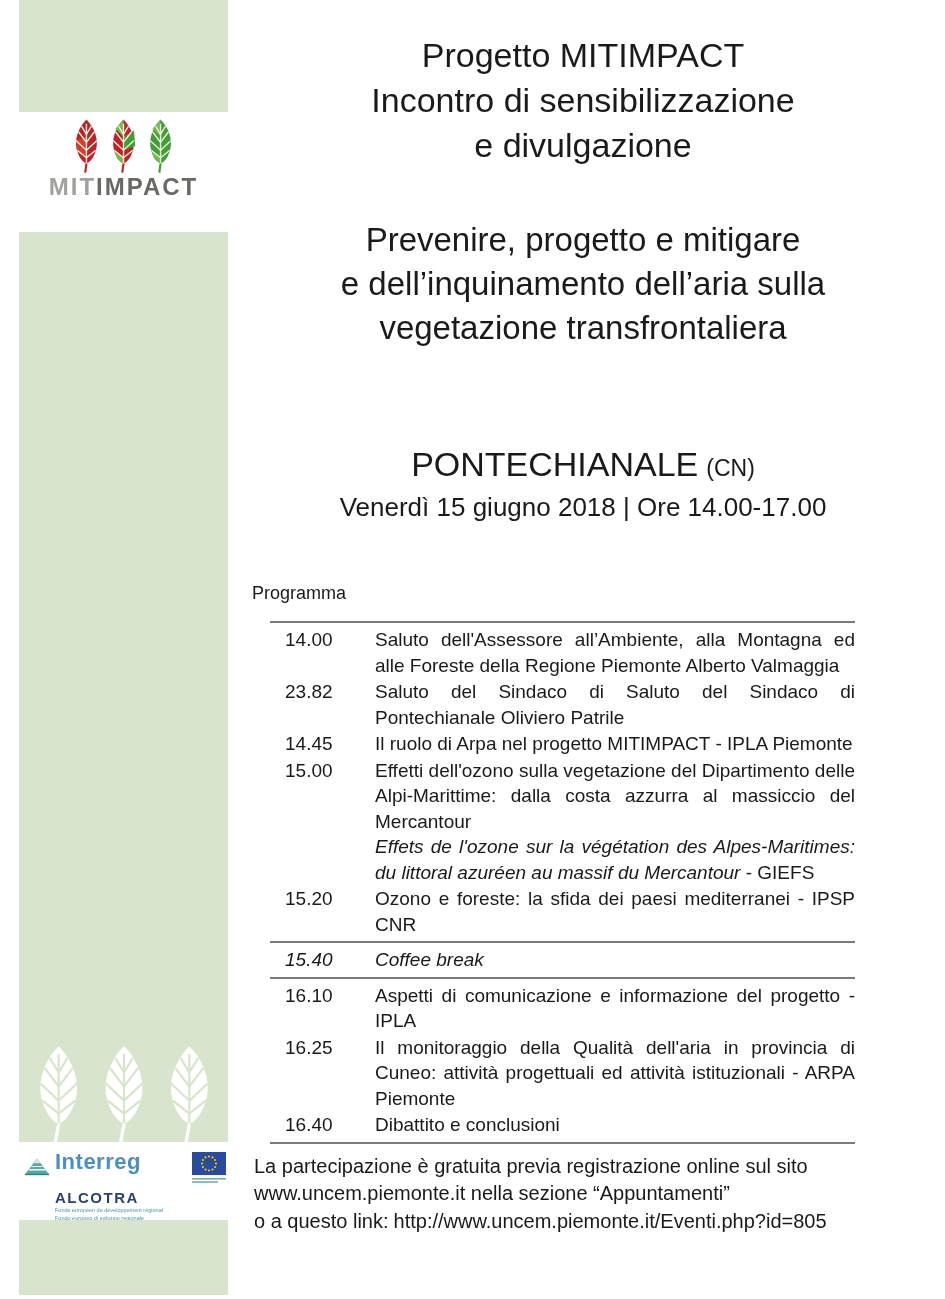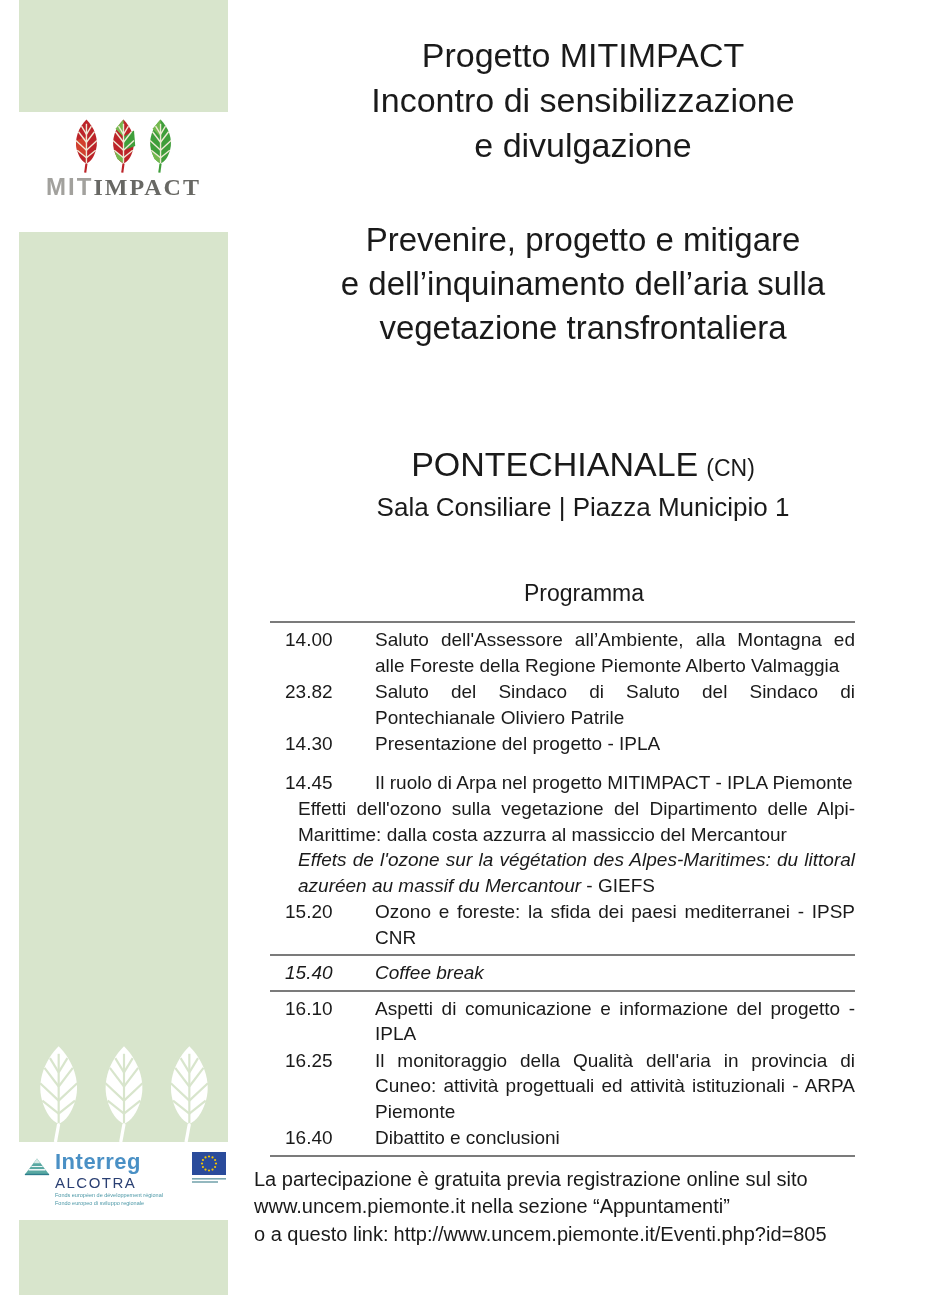--- a/index.html
+++ b/index.html
@@ -10,41 +10,41 @@
   
   .green-block{position:absolute;left:19px;width:209px;background:var(--sidebar-green,#d8e5cc);}
   .gb1{top:0;height:112px;}
   .gb2{top:232px;height:910px;}
   .gb3{top:1220px;height:75px;}
   .white-leaves{position:absolute;left:50%;transform:translateX(-50%);bottom:0;}
   .mitimpact{position:absolute;left:19px;top:118px;width:209px;height:108px;
     display:flex;flex-direction:column;align-items:center;justify-content:flex-start;}
   .mitimpact .wordmark{font-size:24px;font-weight:700;letter-spacing:2px;margin-top:1px;line-height:1;}
   .wordmark .wm-pre{color:var(--wordmark-gray-light,#a2a19d);}
-  .wordmark .wm-suf{color:var(--wordmark-gray-dark,#686864);font-family:Liberation Serif, serif;}
+  .wordmark .wm-suf{color:var(--wordmark-gray-dark,#686864);}
   
   .interreg{position:absolute;left:19px;top:1143px;width:209px;height:74px;background:#fff;
     display:flex;align-items:flex-start;}
   .interreg .mountain{margin:14px 4px 0 4px;flex:0 0 auto;}
   .interreg .itx{display:flex;flex-direction:column;}
   .interreg .brand{font-size:22px;font-weight:700;color:var(--interreg-blue,#4a90c5);line-height:24px;margin-top:7px;letter-spacing:.5px;}
-  .interreg .program{font-size:15px;font-weight:400;color:var(--alcotra-navy,#2a3f72);letter-spacing:1.5px;line-height:16px;margin-top:1px;}
+  .interreg .program{font-size:15px;font-weight:700;color:var(--alcotra-navy,#2a3f72);letter-spacing:1.5px;line-height:16px;margin-top:16px;}
   .interreg .tagline{font-size:5.5px;line-height:7px;color:#4b97a6;margin-top:1px;white-space:nowrap;}
   .interreg .euflag{position:absolute;right:2px;top:9px;}
   
   .content-line{position:absolute;left:250px;width:666px;text-align:center;}
   .hdr{top:33px;font-size:34px;line-height:45px;}
   .mtitle{top:218px;font-size:33px;line-height:44px;}
   .event{top:442px;}
   .event .loc{font-size:34px;line-height:44px;}
   .event .prov{font-size:23px;margin-left:8px;}
   .event .dt,.event .venue{font-size:26px;line-height:35px;}
   
   .prog{position:absolute;left:250px;top:580px;width:666px;}
-  .prog-heading{font-size:23px;line-height:27px;margin-left:2px;text-align:center;}
+  .prog-heading{font-size:18px;line-height:27px;margin-left:2px;}
   .table{margin-left:20px;width:585px;margin-top:14px;font-size:19px;line-height:25.5px;}
   .rule{height:2px;background:var(--divider-gray,#7b7b7b);margin:4px 0;}
   .rule.top{margin:0 0 4px 0;}
   .row{display:flex;margin-bottom:1px;}
   .row .time{flex:0 0 62px;padding-left:15px;}
   .row .desc{flex:1;margin-left:28px;text-align:justify;}
   .row.italic .time,.row.italic .desc{font-style:italic;}
   .row.gap-after{margin-bottom:13px;}
   .subtext i{font-style:italic;}
   .footer{margin-top:9px;margin-left:4px;font-size:20px;line-height:27.5px;}
@@ -208,21 +208,21 @@
   </div>
 
   <div class="content-line mtitle">
     <div>Prevenire, progetto e mitigare</div>
     <div>e dell’inquinamento dell’aria sulla</div>
     <div>vegetazione transfrontaliera</div>
   </div>
 
   <div class="content-line event">
     <div class="loc"><span>PONTECHIANALE</span><span class="prov">(CN)</span></div>
-    <div class="venue">Sala Consiliare | Piazza Municipio 1</div>
+    <div class="dt">Venerdì 15 giugno 2018 | Ore 14.00-17.00</div>
   </div>
 
   <div class="prog">
     <div class="prog-heading">Programma</div>
     <div class="table">
       <div class="rule top"></div>
 
   <div class="row">
     <div class="time">14.00</div>
     <div class="desc">
@@ -230,35 +230,30 @@
     </div>
   </div>
 
   <div class="row">
     <div class="time">23.82</div>
     <div class="desc">
       <div class="desc-main">Saluto del Sindaco di Saluto del Sindaco di Pontechianale Oliviero Patrile</div>
     </div>
   </div>
 
-  <div class="row gap-after">
-    <div class="time">14.30</div>
-    <div class="desc">
-      <div class="desc-main">Presentazione del progetto - IPLA</div>
-    </div>
-  </div>
 
   <div class="row">
     <div class="time">14.45</div>
     <div class="desc">
       <div class="desc-main">Il ruolo di Arpa nel progetto MITIMPACT - IPLA Piemonte</div>
     </div>
   </div>
 
   <div class="row">
+    <div class="time">15.00</div>
     <div class="desc">
       <div class="desc-main">Effetti dell'ozono sulla vegetazione del Dipartimento delle Alpi-Marittime: dalla costa azzurra al massiccio del Mercantour</div>
     <div class="subtext"><i>Effets de l'ozone sur la végétation des Alpes-Maritimes: du littoral azuréen au massif du Mercantour</i><span> - GIEFS</span></div>
           </div>
   </div>
 
   <div class="row">
     <div class="time">15.20</div>
     <div class="desc">
       <div class="desc-main">Ozono e foreste: la sfida dei paesi mediterranei - IPSP CNR</div>

